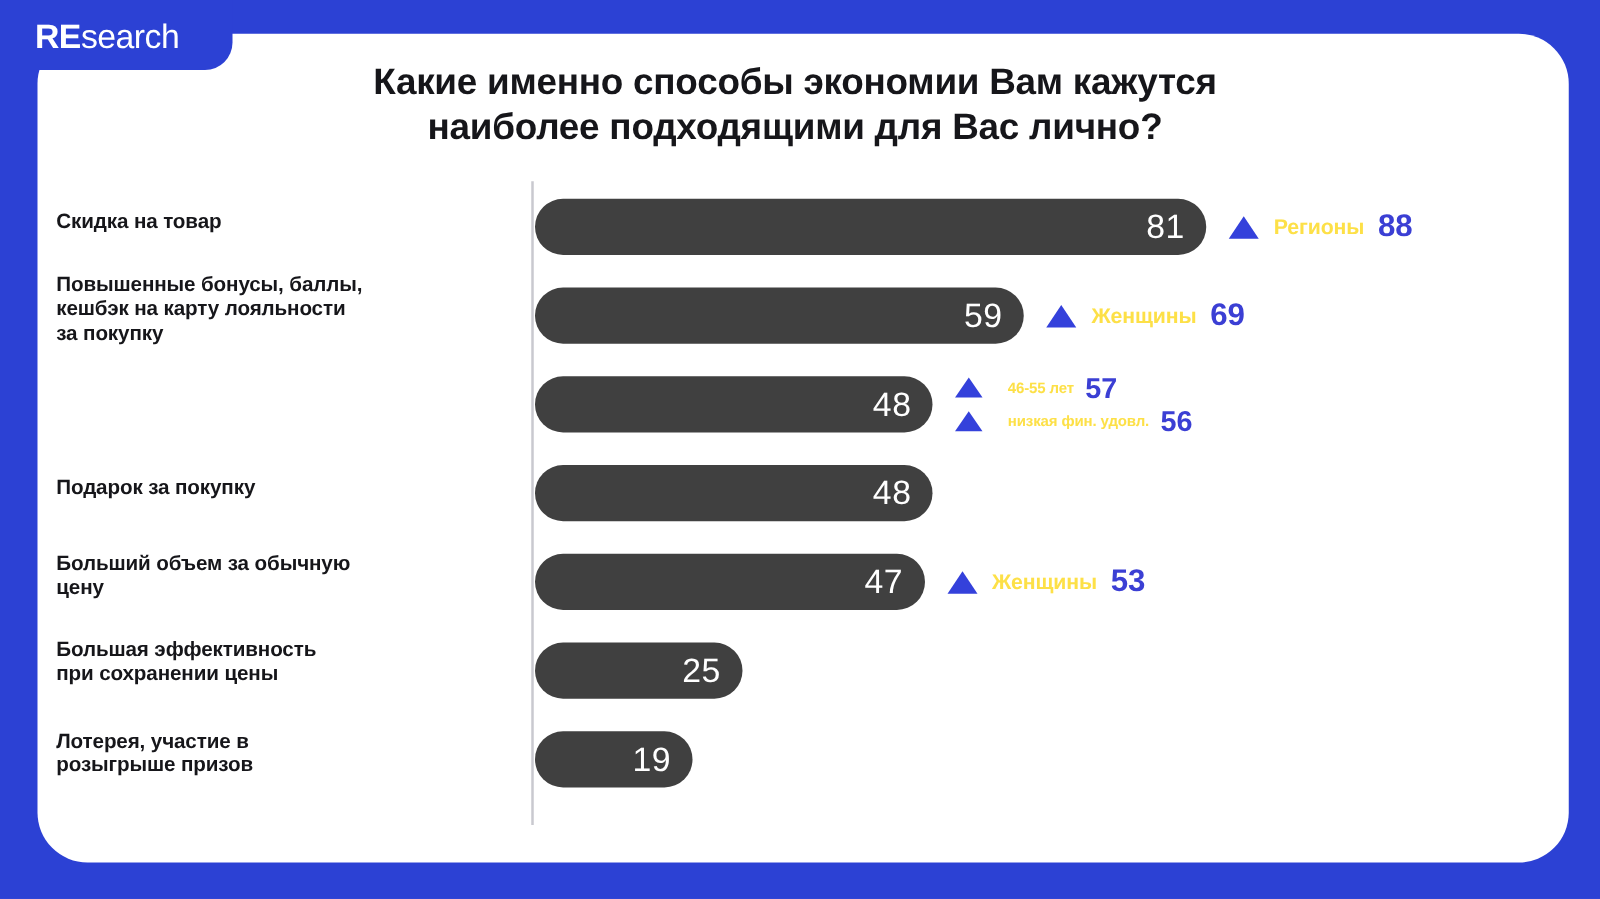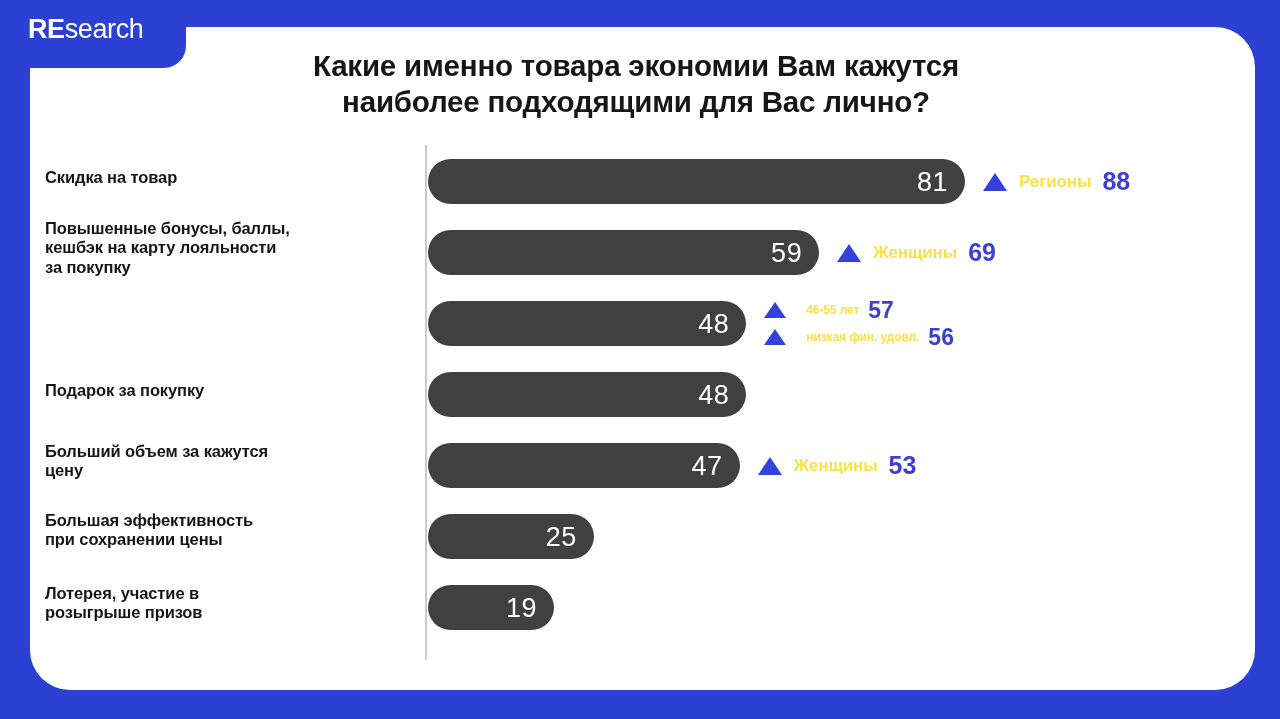--- a/index.html
+++ b/index.html
@@ -17,21 +17,21 @@
     left:30px; top:27px;
     width:1225px; height:663px;
     background:#ffffff;
     border-radius:40px;
   }
 
   
   .logo-tab {
     position:absolute;
     left:0; top:0;
-    width:186px; height:68px;
+    width:186px; height:56px;
     background:#2c41d4;
     border-bottom-right-radius:22px;
     z-index:5;
   }
   .logo-text {
     position:absolute;
     left:28px; top:14px;
     font-size:27px;
     letter-spacing:-0.4px;
     color:#ffffff;
@@ -159,21 +159,21 @@
 
   <div class="card"></div>
 
   <div class="logo-tab">
     <div class="logo-text">
       <b>RE</b><span>search</span>
     </div>
   </div>
 
   <div class="title">
-    <div>Какие именно товара экономии Вам кажутся</div>
+    <div>Какие именно способы экономии Вам кажутся</div>
     <div>наиболее подходящими для Вас лично?</div>
   </div>
 
   <div class="chart">
     <div class="axis-line"></div>
     <div id="rows">
         <div class="row" style="top: 28px;">
           <div class="row-label" style="top: 22px;">
             <div>Скидка на товар</div>
           </div>
@@ -233,21 +233,21 @@
             <div>Подарок за покупку</div>
           </div>
           <div class="bar-wrap" style="width: 318.24px;">
             <div class="bar">
               <span class="bar-value">48</span>
             </div>
           </div>
         </div>
         <div class="row" style="top: 312px;">
           <div class="row-label" style="top: 12px;">
-            <div>Больший объем за кажутся</div>
+            <div>Больший объем за обычную</div>
             <div>цену</div>
           </div>
           <div class="bar-wrap" style="width: 311.61px;">
             <div class="bar">
               <span class="bar-value">47</span>
             </div>
           </div>
           <div class="annos" style="left: 757.61px;">
             <div class="anno">
               <span class="tri"></span>

